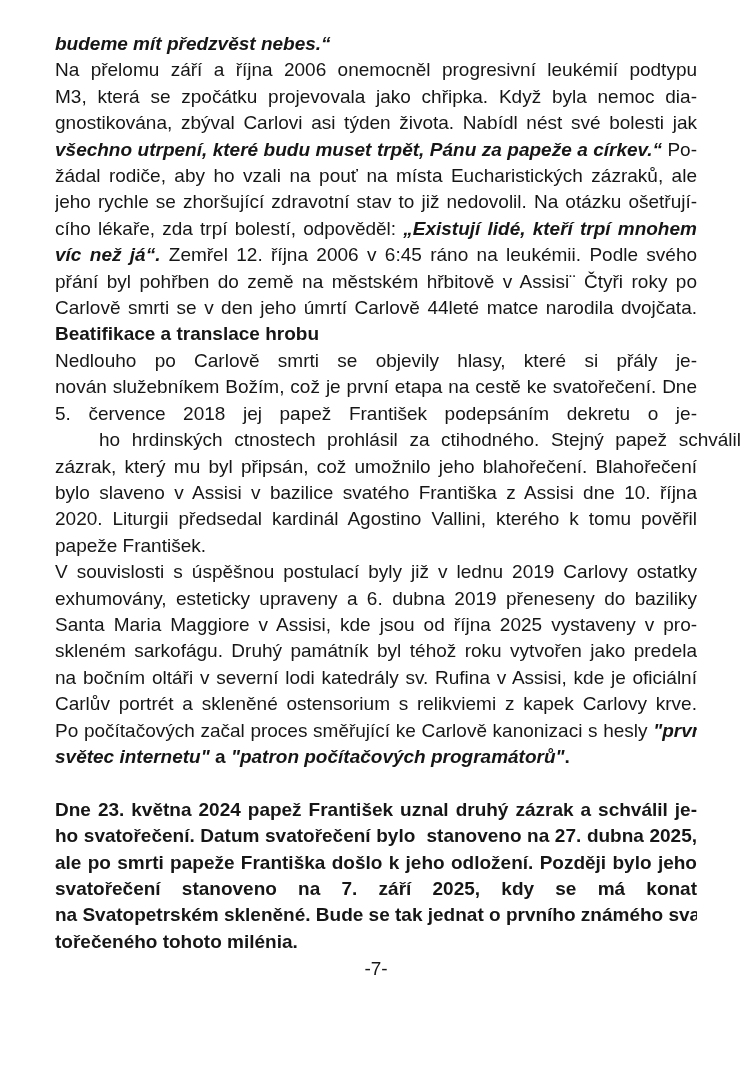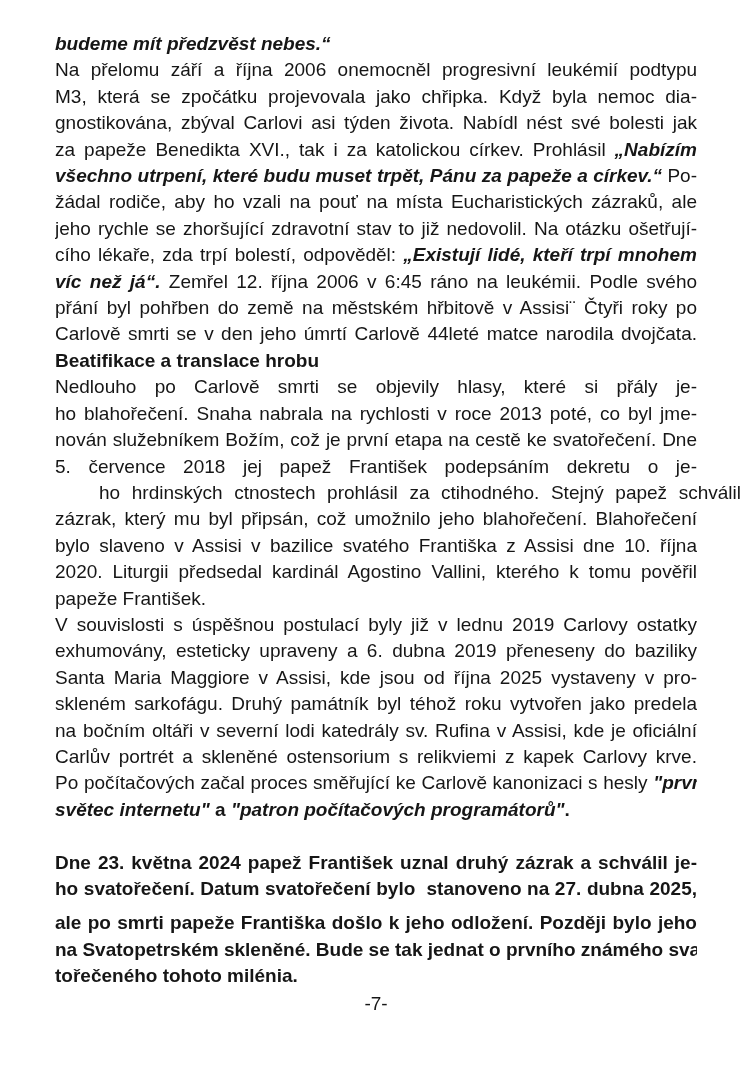--- a/index.html
+++ b/index.html
@@ -47,47 +47,46 @@
 </style>
 </head>
 <body>
 
 <div class="page">
   <div class="text-content">
       <div class="line"><span class="seg s-bi">budeme mít předzvěst nebes.“</span></div>
       <div class="line" style="word-spacing: 6.09px;"><span class="seg s-r">Na přelomu září a října 2006 onemocněl progresivní leukémií podtypu</span></div>
       <div class="line" style="word-spacing: 5.48px;"><span class="seg s-r">M3, která se zpočátku projevovala jako chřipka. Když byla nemoc dia-</span></div>
       <div class="line" style="word-spacing: 3.37px;"><span class="seg s-r">gnostikována, zbýval Carlovi asi týden života. Nabídl nést své bolesti jak</span></div>
-      <div class="line" style="word-spacing: 3.72px;"><span class="seg s-r">za papeže Benedikta XVI., tak i za katolickou církev. Prohlásil </span><span class="seg s-bi">„Nabízím</span></div>
       <div class="line" style="word-spacing: 0.19px;"><span class="seg s-bi">všechno utrpení, které budu muset trpět, Pánu za papeže a církev.“</span><span class="seg s-r"> Po-</span></div>
       <div class="line" style="word-spacing: 3.18px;"><span class="seg s-r">žádal rodiče, aby ho vzali na pouť na místa Eucharistických zázraků, ale</span></div>
       <div class="line" style="word-spacing: 1.82px;"><span class="seg s-r">jeho rychle se zhoršující zdravotní stav to již nedovolil. Na otázku ošetřují-</span></div>
       <div class="line" style="word-spacing: 1.89px;"><span class="seg s-r">cího lékaře, zda trpí bolestí, odpověděl: </span><span class="seg s-bi">„Existují lidé, kteří trpí mnohem</span></div>
       <div class="line" style="word-spacing: 3.08px;"><span class="seg s-bi">víc než já“.</span><span class="seg s-r"> Zemřel 12. října 2006 v 6:45 ráno na leukémii. Podle svého</span></div>
       <div class="line" style="word-spacing: 3.16px;"><span class="seg s-r">přání byl pohřben do země na městském hřbitově v Assisi¨ Čtyři roky po</span></div>
       <div class="line" style="word-spacing: 2.2px;"><span class="seg s-r">Carlově smrti se v den jeho úmrtí Carlově 44leté matce narodila dvojčata.</span></div>
       <div class="line"><span class="seg s-b">Beatifikace a translace hrobu</span></div>
       <div class="line" style="word-spacing: 13.02px;"><span class="seg s-r">Nedlouho po Carlově smrti se objevily hlasy, které si přály je-</span></div>
-      <div class="line" style="word-spacing: 2.63px;"><span class="seg s-r">ho blahořečení. Snaha nabrala na rychlosti v roce 2013 poté, co byl jme-</span></div>
       <div class="line" style="word-spacing: 0.66px;"><span class="seg s-r">nován služebníkem Božím, což je první etapa na cestě ke svatořečení. Dne</span></div>
       <div class="line" style="word-spacing: 12.3px;"><span class="seg s-r">5. července 2018 jej papež František podepsáním dekretu o je-</span></div>
       <div class="line" style="word-spacing: 6.32px; margin-left: 44px;"><span class="seg s-r">ho hrdinských ctnostech prohlásil za ctihodného. Stejný papež schválil</span></div>
       <div class="line" style="word-spacing: 2.92px;"><span class="seg s-r">zázrak, který mu byl připsán, což umožnilo jeho blahořečení. Blahořečení</span></div>
       <div class="line" style="word-spacing: 4.13px;"><span class="seg s-r">bylo slaveno v Assisi v bazilice svatého Františka z Assisi dne 10. října</span></div>
       <div class="line" style="word-spacing: 4.72px;"><span class="seg s-r">2020. Liturgii předsedal kardinál Agostino Vallini, kterého k tomu pověřil</span></div>
       <div class="line"><span class="seg s-r">papeže František.</span></div>
       <div class="line" style="word-spacing: 3.73px;"><span class="seg s-r">V souvislosti s úspěšnou postulací byly již v lednu 2019 Carlovy ostatky</span></div>
       <div class="line" style="word-spacing: 4.13px;"><span class="seg s-r">exhumovány, esteticky upraveny a 6. dubna 2019 přeneseny do baziliky</span></div>
       <div class="line" style="word-spacing: 3.78px;"><span class="seg s-r">Santa Maria Maggiore v Assisi, kde jsou od října 2025 vystaveny v pro-</span></div>
       <div class="line" style="word-spacing: 3.16px;"><span class="seg s-r">skleném sarkofágu. Druhý památník byl téhož roku vytvořen jako predela</span></div>
       <div class="line" style="word-spacing: 1.48px;"><span class="seg s-r">na bočním oltáři v severní lodi katedrály sv. Rufina v Assisi, kde je oficiální</span></div>
       <div class="line" style="word-spacing: 3.48px;"><span class="seg s-r">Carlův portrét a skleněné ostensorium s relikviemi z kapek Carlovy krve.</span></div>
       <div class="line" style="word-spacing: 0.36px;"><span class="seg s-r">Po počítačových začal proces směřující ke Carlově kanonizaci s hesly </span><span class="seg s-bi">"první</span></div>
       <div class="line"><span class="seg s-bi">světec internetu" </span><span class="seg s-b">a </span><span class="seg s-bi">"patron počítačových programátorů"</span><span class="seg s-b">.</span></div>
       <div class="line"></div>
       <div class="line" style="word-spacing: 1.72px;"><span class="seg s-b">Dne 23. května 2024 papež František uznal druhý zázrak a schválil je-</span></div>
       <div class="line" style="word-spacing: 0.32px;"><span class="seg s-b">ho svatořečení. Datum svatořečení bylo  stanoveno na 27. dubna 2025,</span></div>
-      <div class="line" style="word-spacing: 1.06px; margin-top: 8px;"><span class="seg s-b">ale po smrti papeže Františka došlo k jeho odložení. Později bylo jeho</span></div>
+      <div class="line" style="word-spacing: 1.06px;"><span class="seg s-b">ale po smrti papeže Františka došlo k jeho odložení. Později bylo jeho</span></div>
+      <div class="line" style="word-spacing: 15.95px;"><span class="seg s-b">svatořečení stanoveno na 7. září 2025, kdy se má konat</span></div>
       <div class="line" style="word-spacing: 0px;"><span class="seg s-b">na Svatopetrském skleněné. Bude se tak jednat o prvního známého sva-</span></div>
       <div class="line"><span class="seg s-b">tořečeného tohoto milénia.</span></div>
     </div>
   <div class="page-number">-7-</div>
 </div>
 
 </body></html>

